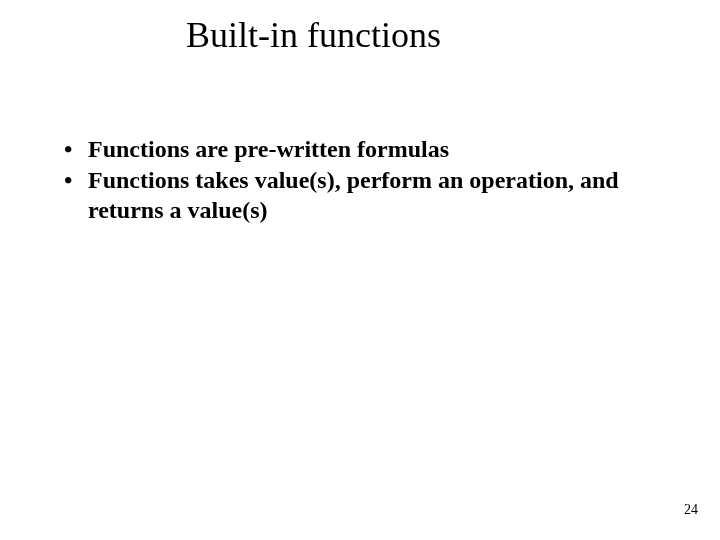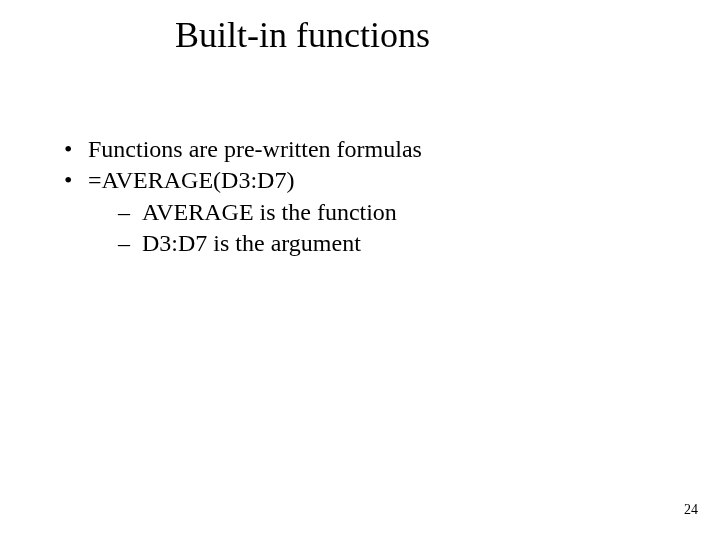--- a/index.html
+++ b/index.html
@@ -19,38 +19,40 @@
     box-sizing: border-box;
   }
   .title {
     position: absolute;
     top: 14px;
     left: 0;
     width: 605px;
     text-align: center;
     font-size: 36px;
     font-weight: 400;
+    padding-left: 11px;
   }
   .body {
     position: absolute;
     top: 135px;
     left: 60px;
     width: 600px;
     font-size: 24px;
     line-height: 1.22;
   }
   ul.top {
     list-style: none;
     margin: 0;
     padding: 0;
   }
   ul.top > li {
     position: relative;
     padding-left: 28px;
     margin: 0 0 2px 0;
+    font-weight: bold;
   }
   ul.top > li::before {
     content: "•";
     position: absolute;
     left: 4px;
     top: 0;
     font-size: 24px;
     line-height: 1.22;
   }
   ul.sub {
@@ -82,25 +84,19 @@
 </head>
 <body>
 
 <div class="slide">
 
   <div class="title">Built-in functions</div>
 
   <div class="body">
     <ul class="top">
       <li><span>Functions are pre-written formulas</span></li>
-      <li>
-        <span>=AVERAGE(D3:D7)</span>
-        <ul class="sub">
-          <li><span>AVERAGE is the function</span></li>
-          <li><span>D3:D7 is the argument</span></li>
-        </ul>
-      </li>
+      <li><span>Functions takes value(s), perform an operation, and returns a value(s)</span></li>
     </ul>
   </div>
 
   <div class="pagenum">24</div>
 
 </div>
 
 </body></html>

